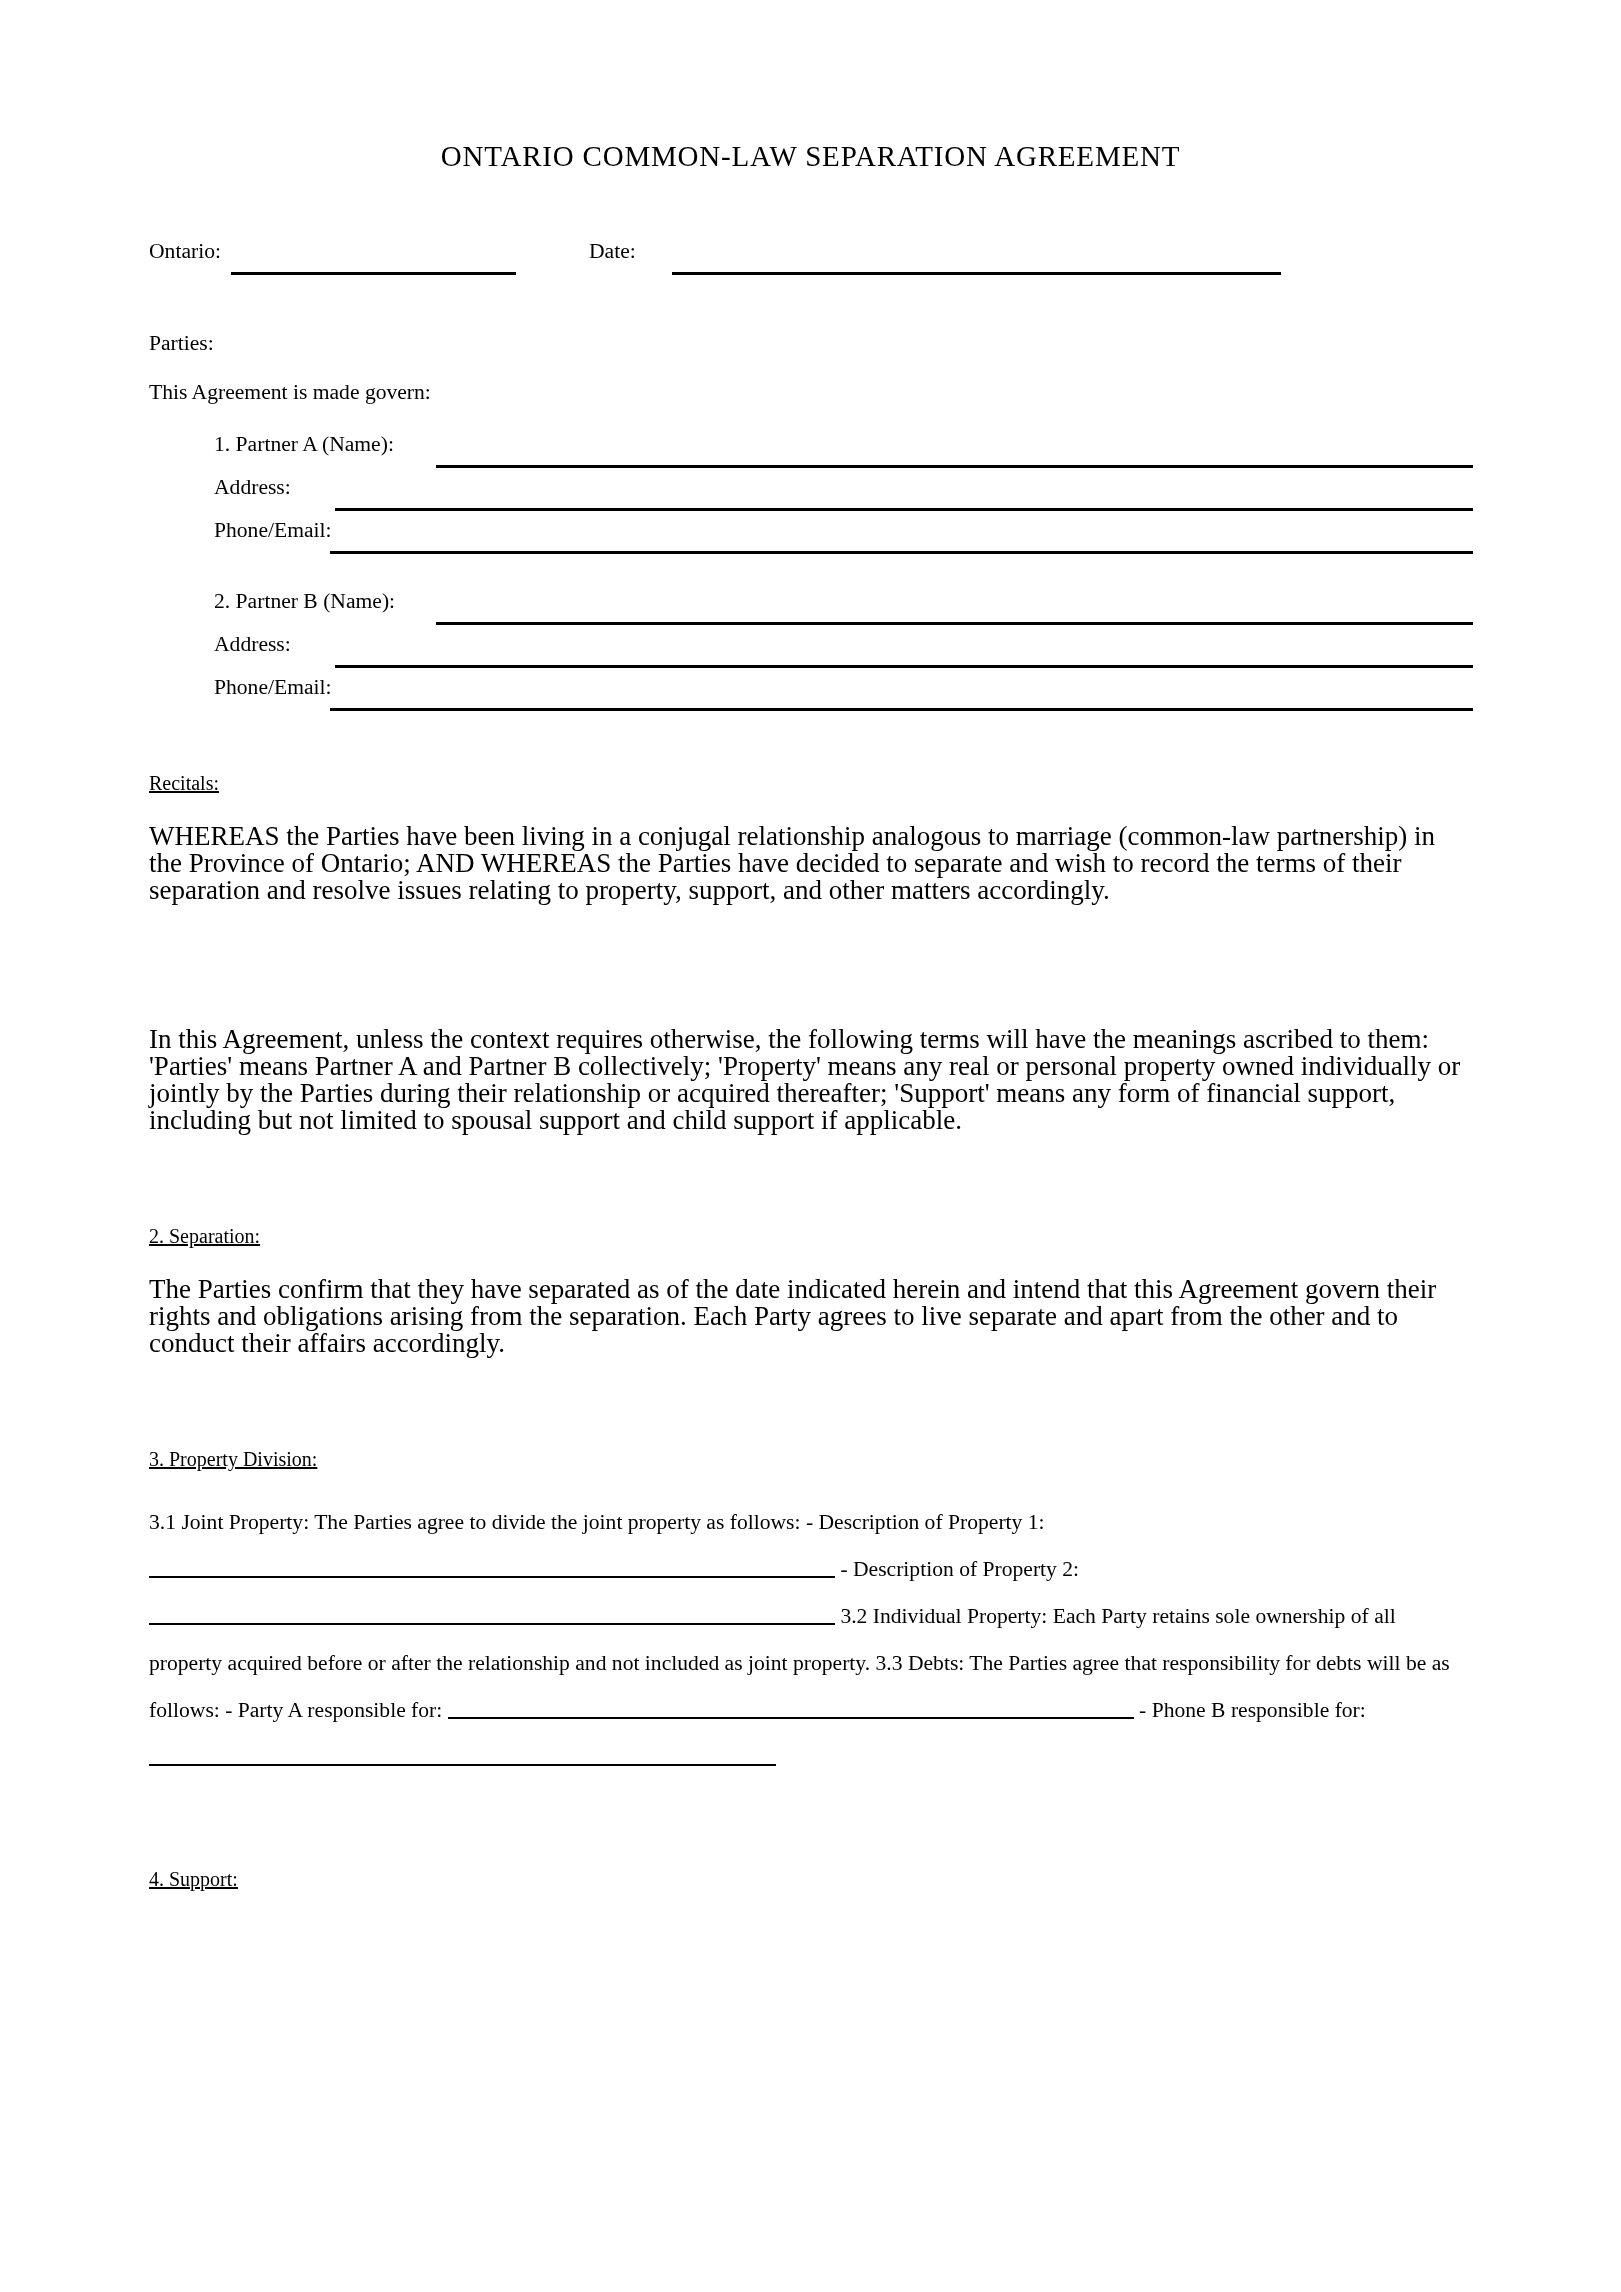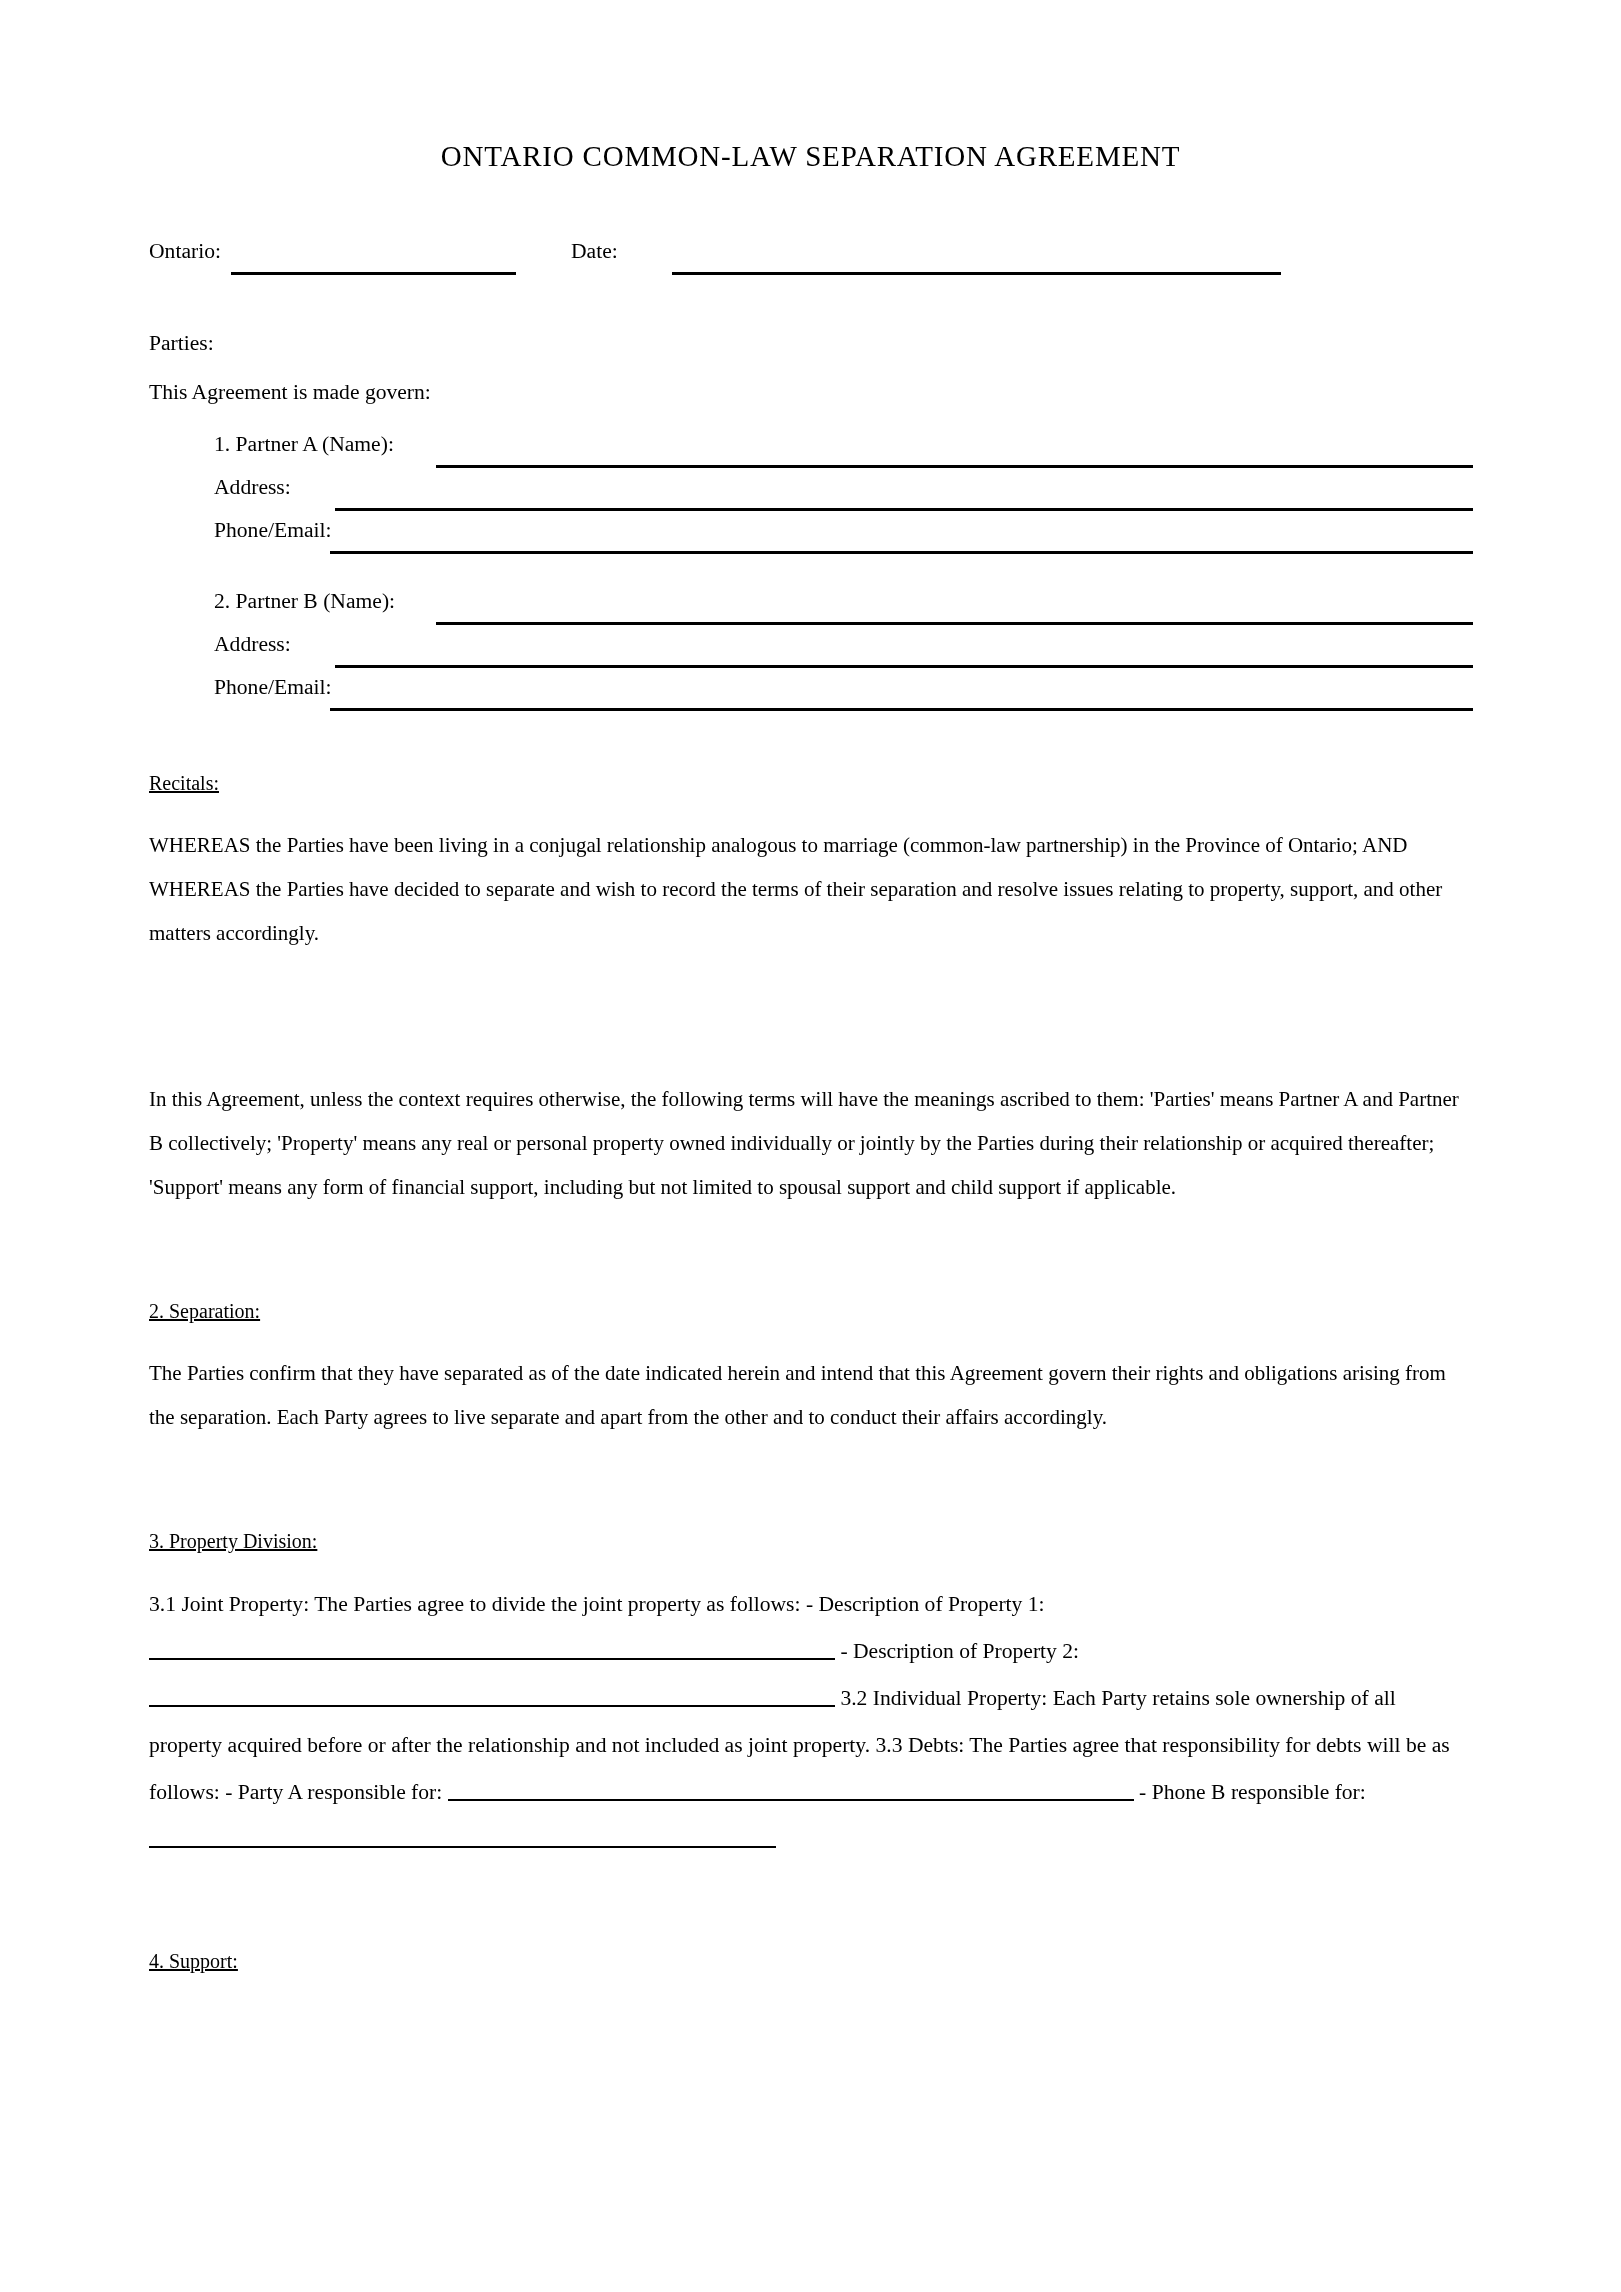--- a/index.html
+++ b/index.html
@@ -46,21 +46,21 @@
     margin-top: 65px;
     font-size: 21.6px;
   }
   .locdate-row .lbl-location {
     position: absolute;
     left: 0;
     top: 0;
   }
   .locdate-row .lbl-date {
     position: absolute;
-    left: 422px;
+    left: 440px;
     top: 0;
   }
   .rule {
     position: absolute;
     height: 0;
     border-bottom: 3.9px solid #000;
   }
   .rule-location {
     left: 82px;
     top: 33px;
@@ -104,22 +104,22 @@
   .rule-phone  { left: 181px; top: 33px; width: 1143px; }
 
   
   .body-head {
     font-size: 20px;
     line-height: 1.0;
     margin: 0;
     text-decoration: underline;
   }
   .body-para {
-    font-size: 21px;
-    line-height: 44px;
+    font-size: 27px;
+    line-height: 27px;
     margin: 0;
     text-align: left;
   }
   .spacer-block { height: 92px; }
   .spacer-head  { height: 30px; }
 
   
   .fill-para {
     font-size: 21.6px;
     line-height: 47px;

